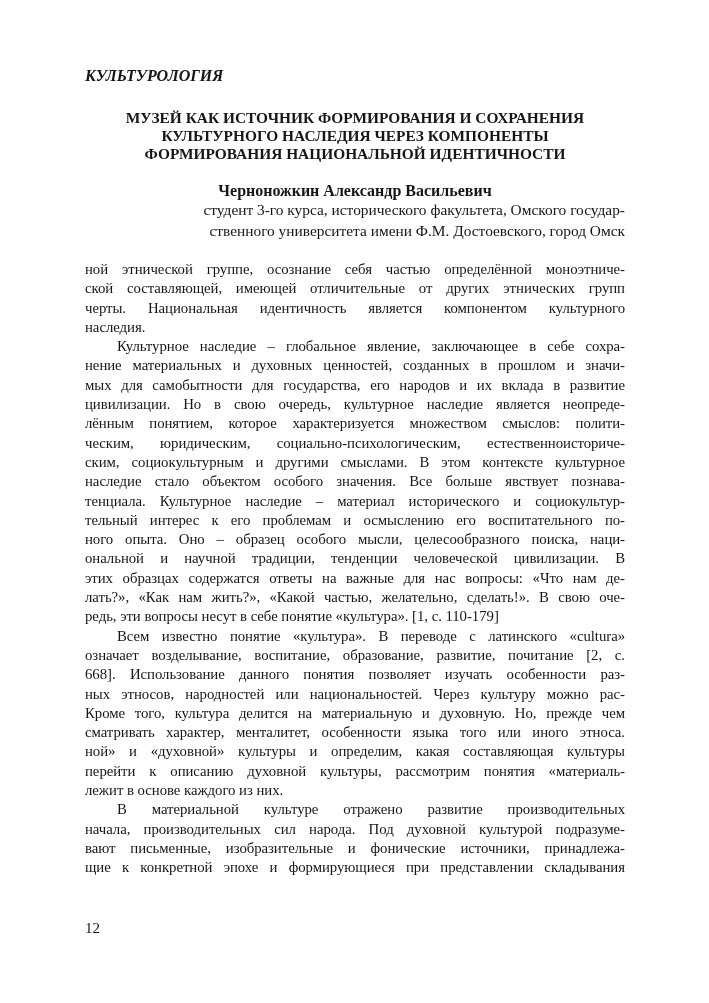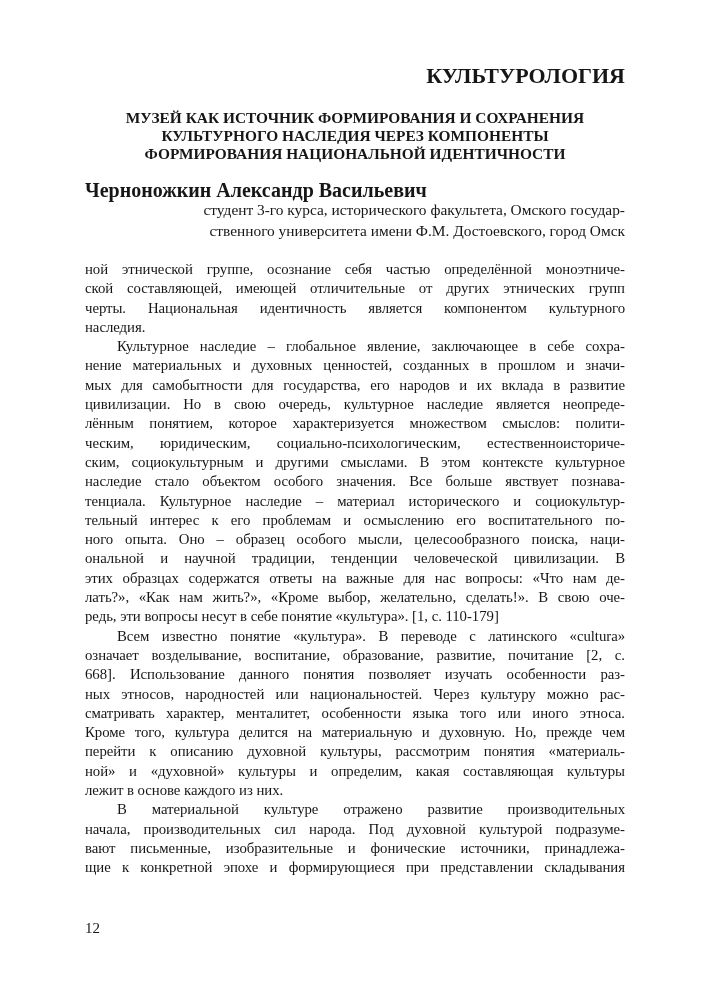--- a/index.html
+++ b/index.html
@@ -8,29 +8,29 @@
     background: #ffffff;
     position: relative;
     font-family: "Liberation Serif", serif;
     color: #161616;
     overflow: hidden;
   }
   .page { position: absolute; inset: 0; }
 
   .kicker {
     position: absolute; top: 66px; left: 85px; width: 540px;
-    text-align: right; font-weight: bold; font-size: 22px; line-height: 19px;
+    text-align: left; font-weight: bold; font-size: 16px; line-height: 19px; font-style: italic;
   }
   .title {
     position: absolute; top: 109px; left: 85px; width: 540px;
     text-align: center; font-weight: bold; font-size: 15.4px; line-height: 17.9px;
   }
   .author {
     position: absolute; top: 181px; left: 85px; width: 540px;
-    text-align: left; font-weight: bold; font-size: 20px; line-height: 19px;
+    text-align: center; font-weight: bold; font-size: 16px; line-height: 19px;
   }
   .affiliation {
     position: absolute; top: 200px; left: 85px; width: 540px;
     text-align: right; font-size: 15.4px; line-height: 20.8px;
   }
   .body-text {
     position: absolute; top: 260px; left: 85px; width: 540px;
     font-size: 14.8px; line-height: 19.3px;
   }
   .line {
@@ -78,30 +78,30 @@
       <div class="line">цивилизации. Но в свою очередь, культурное наследие является неопреде-</div>
       <div class="line">лённым понятием, которое характеризуется множеством смыслов: полити-</div>
       <div class="line">ческим, юридическим, социально-психологическим, естественноисториче-</div>
       <div class="line">ским, социокультурным и другими смыслами. В этом контексте культурное</div>
       <div class="line">наследие стало объектом особого значения. Все больше явствует познава-</div>
       <div class="line">тенциала. Культурное наследие – материал исторического и социокультур-</div>
       <div class="line">тельный интерес к его проблемам и осмыслению его воспитательного по-</div>
       <div class="line">ного опыта. Оно – образец особого мысли, целесообразного поиска, наци-</div>
       <div class="line">ональной и научной традиции, тенденции человеческой цивилизации. В</div>
       <div class="line">этих образцах содержатся ответы на важные для нас вопросы: «Что нам де-</div>
-      <div class="line">лать?», «Как нам жить?», «Кроме выбор, желательно, сделать!». В свою оче-</div>
+      <div class="line">лать?», «Как нам жить?», «Какой частью, желательно, сделать!». В свою оче-</div>
       <div class="line para-end">редь, эти вопросы несут в себе понятие «культура». [1, с. 110-179]</div>
       <div class="line indent">Всем известно понятие «культура». В переводе с латинского «cultura»</div>
       <div class="line">означает возделывание, воспитание, образование, развитие, почитание [2, с.</div>
       <div class="line">668]. Использование данного понятия позволяет изучать особенности раз-</div>
       <div class="line">ных этносов, народностей или национальностей. Через культуру можно рас-</div>
+      <div class="line">Кроме того, культура делится на материальную и духовную. Но, прежде чем</div>
       <div class="line">сматривать характер, менталитет, особенности языка того или иного этноса.</div>
-      <div class="line">Кроме того, культура делится на материальную и духовную. Но, прежде чем</div>
+      <div class="line">ной» и «духовной» культуры и определим, какая составляющая культуры</div>
       <div class="line">перейти к описанию духовной культуры, рассмотрим понятия «материаль-</div>
-      <div class="line">ной» и «духовной» культуры и определим, какая составляющая культуры</div>
       <div class="line para-end">лежит в основе каждого из них.</div>
       <div class="line indent">В материальной культуре отражено развитие производительных</div>
       <div class="line">начала, производительных сил народа. Под духовной культурой подразуме-</div>
       <div class="line">вают письменные, изобразительные и фонические источники, принадлежа-</div>
       <div class="line">щие к конкретной эпохе и формирующиеся при представлении складывания</div>
     </div>
 
   <div class="page-number">12</div>
 
 </div>

